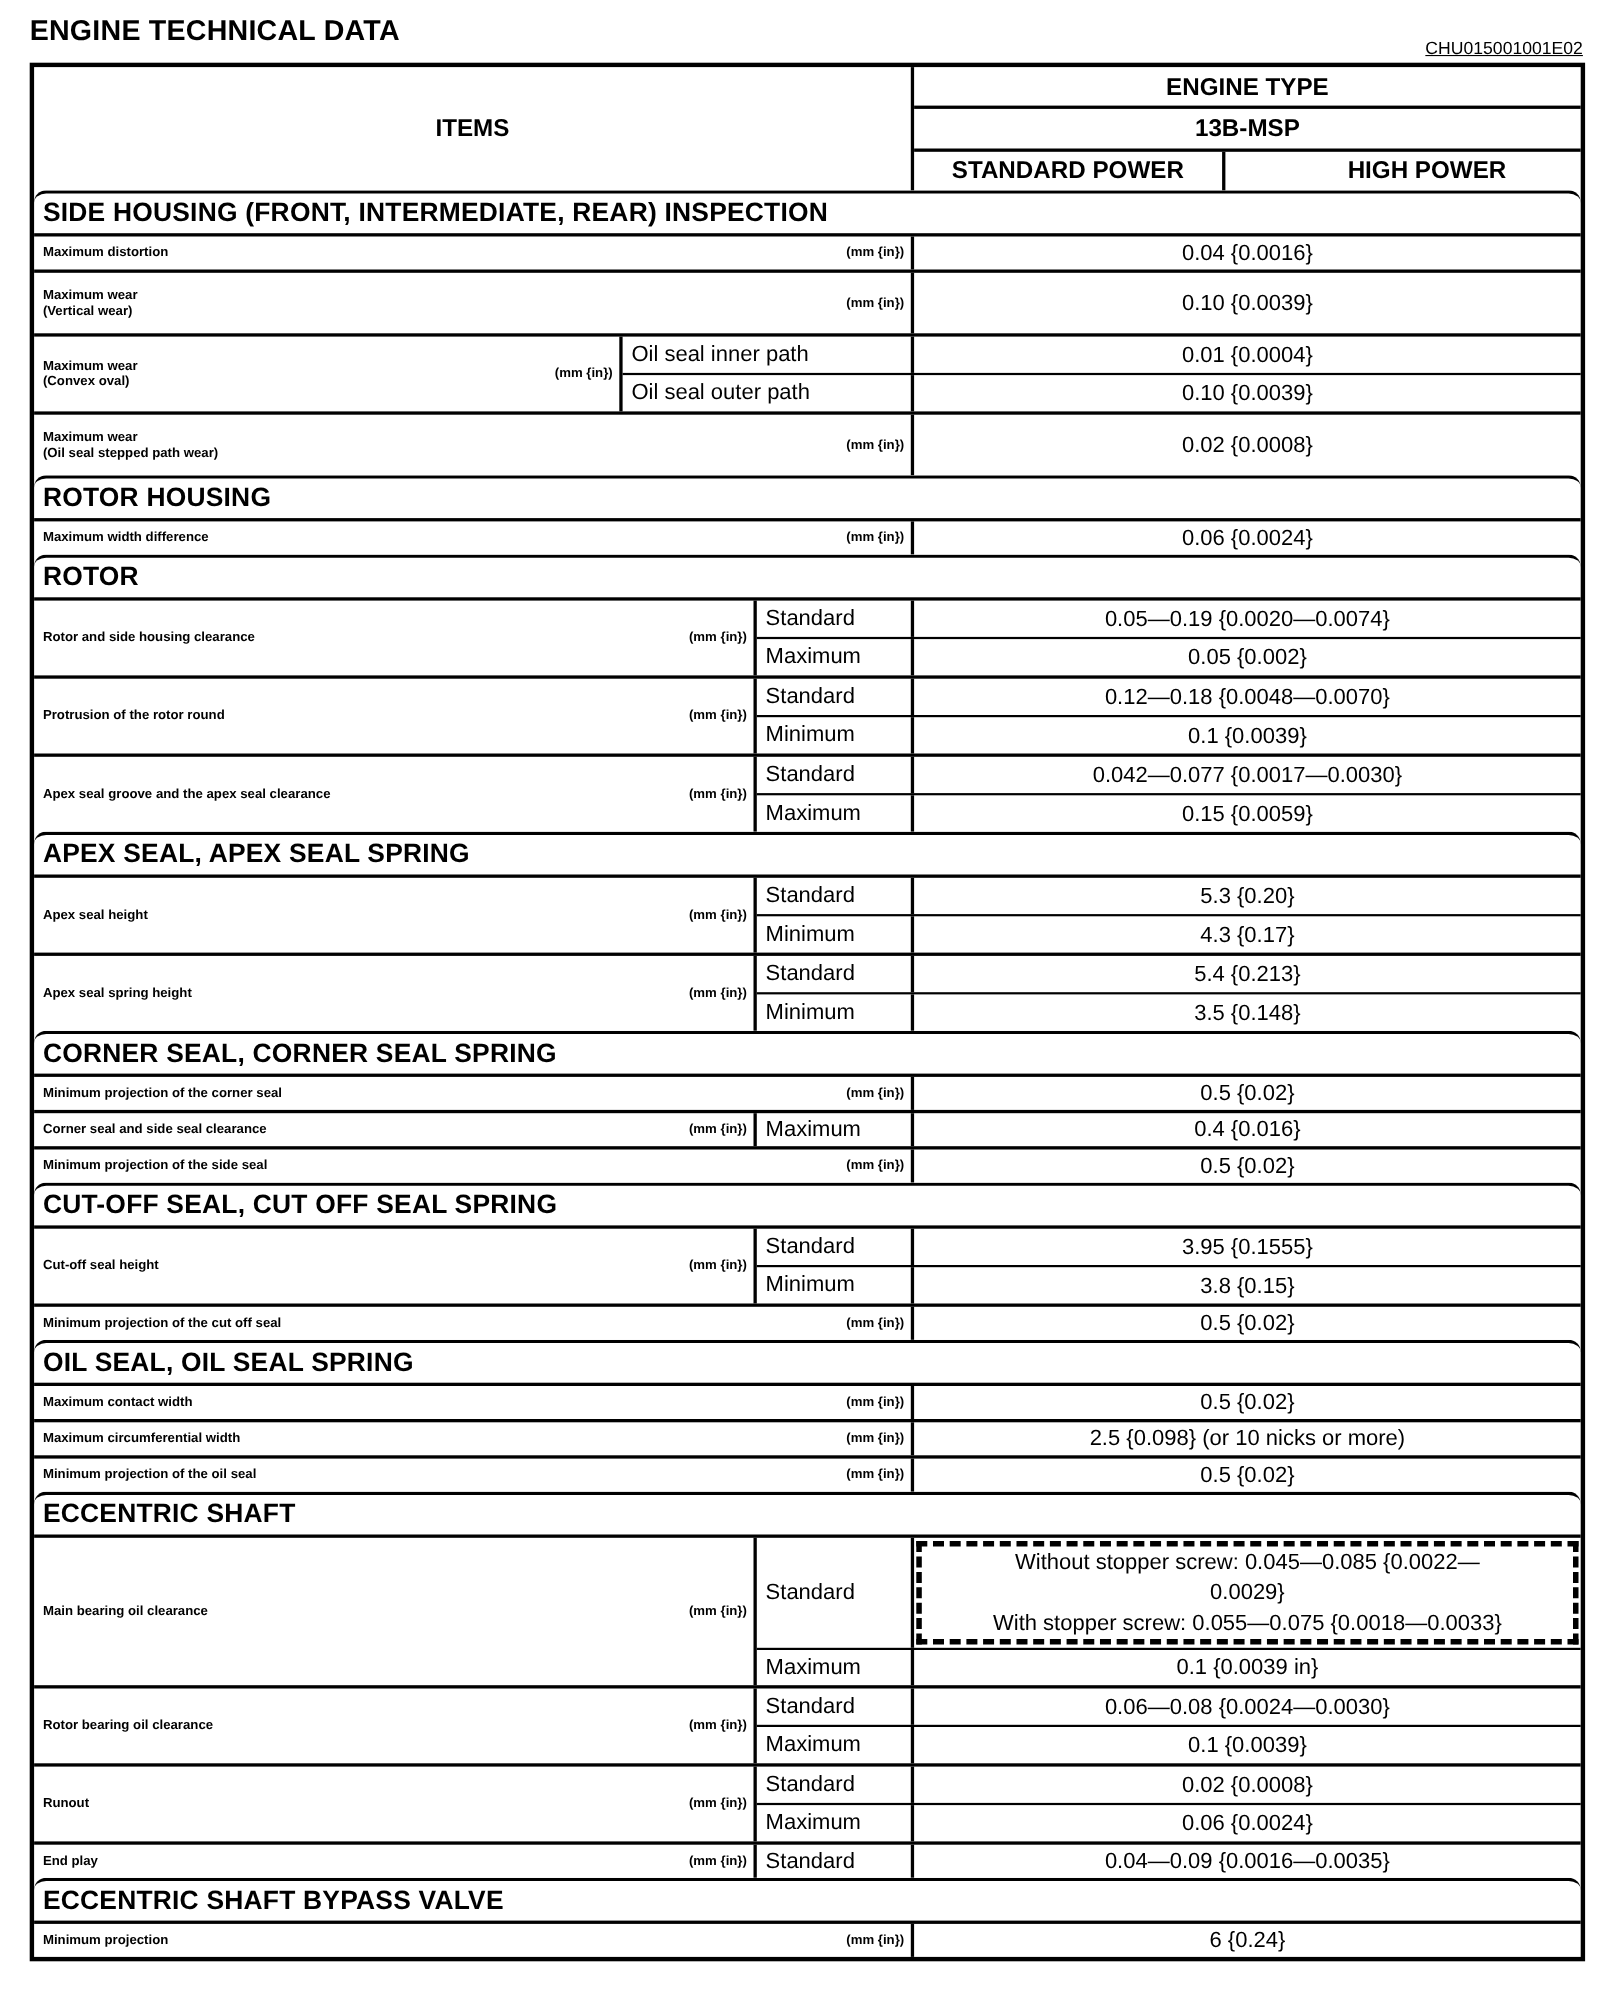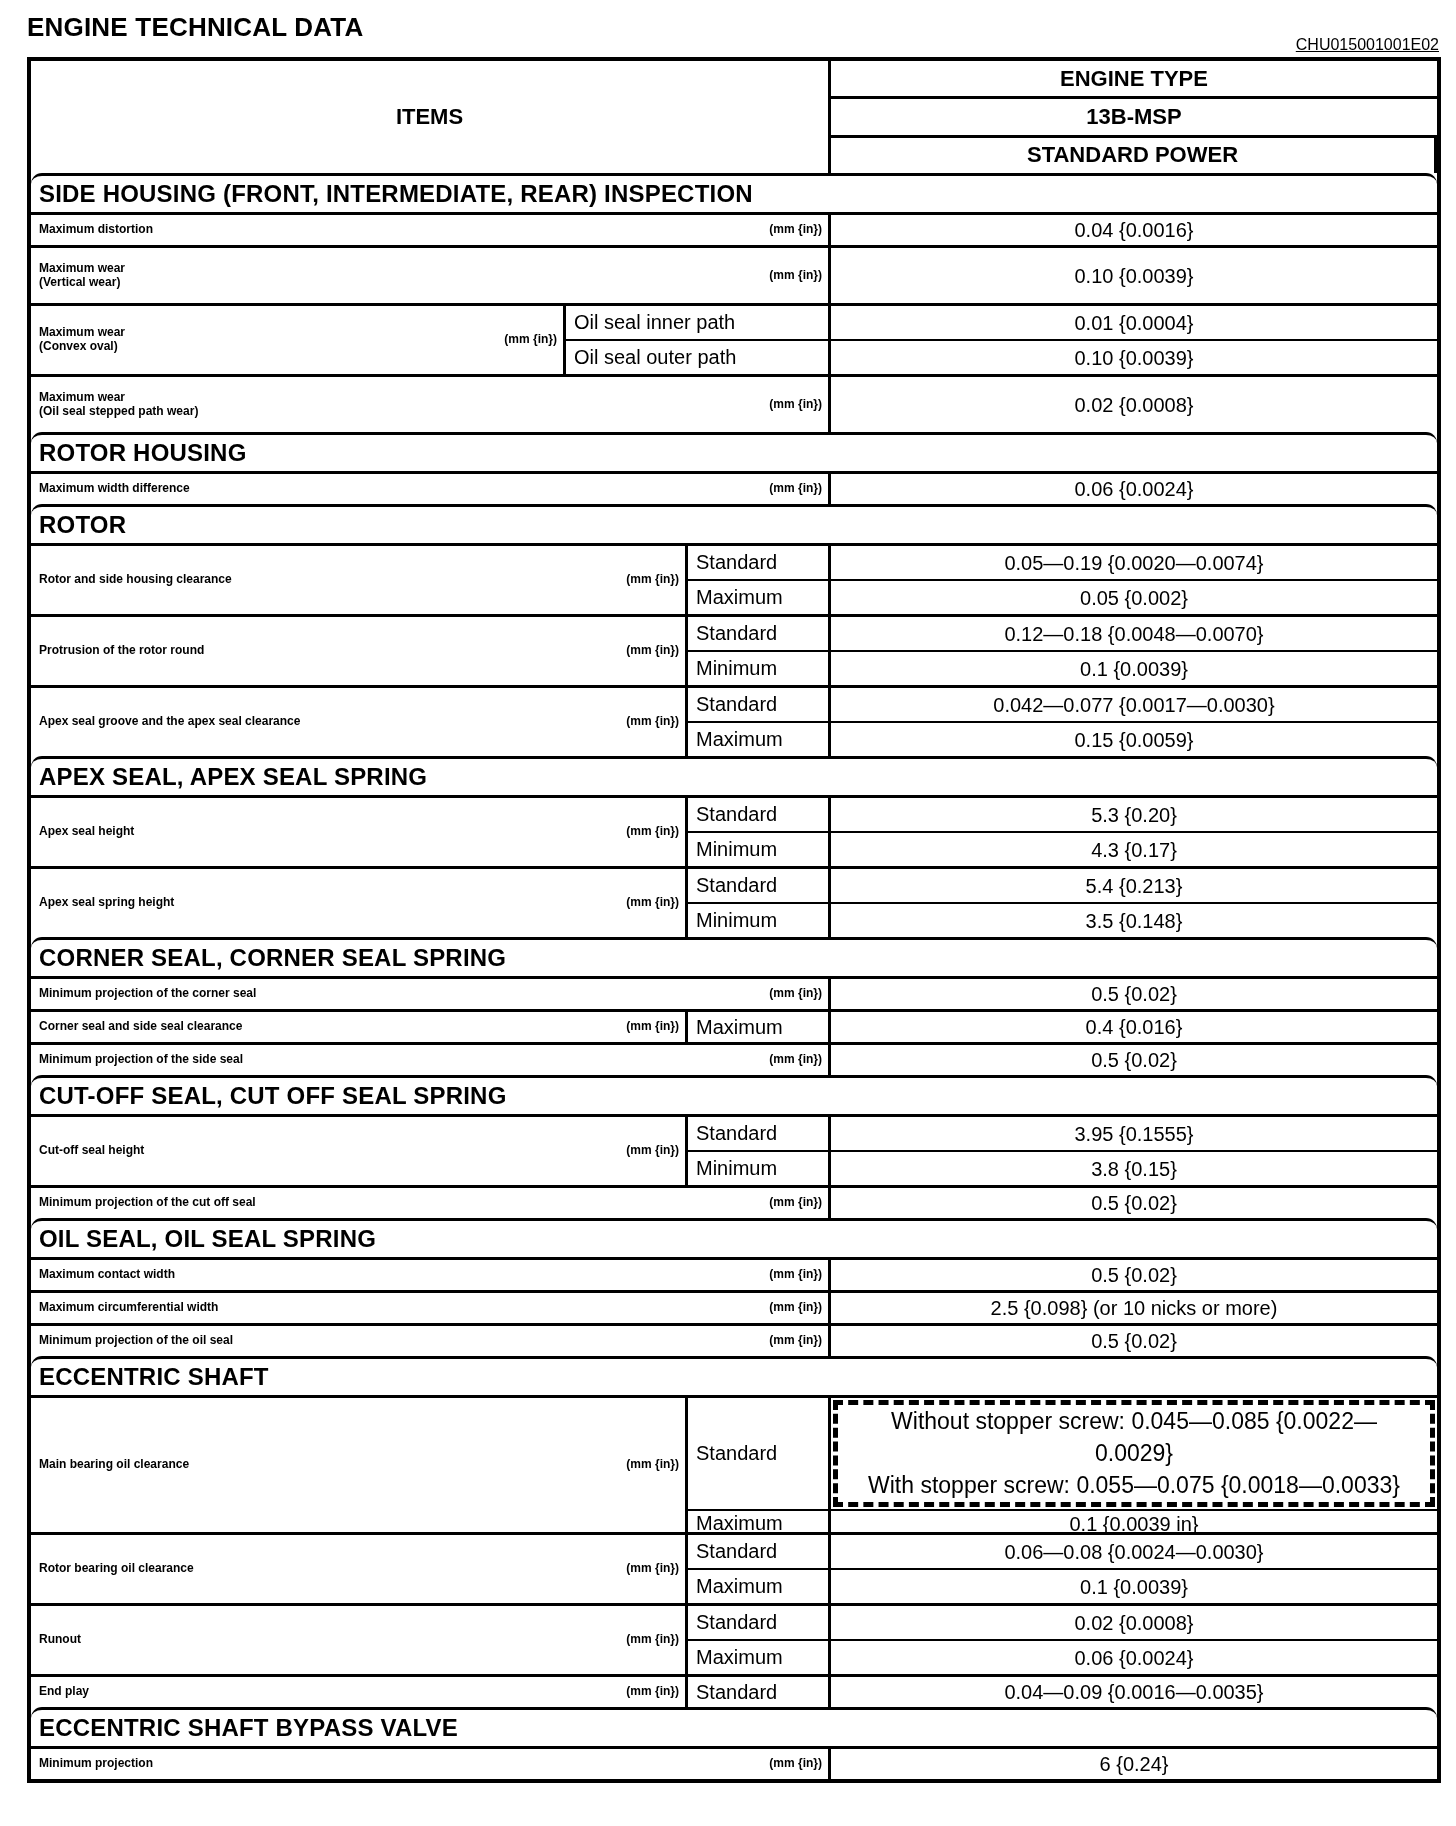--- a/index.html
+++ b/index.html
@@ -79,37 +79,38 @@
   }
   .subcol { flex: 1; display: flex; flex-direction: column; }
   .subrow { flex: 1; display: flex; align-items: stretch; }
   .subrow + .subrow { border-top: 2px solid #000; }
   .subrow.big { flex: 0 0 100px; }
 
   .dash-wrap { flex: 1; display: flex; padding: 2px; }
   .dash-box {
     flex: 1; border: 5px dashed #000;
     display: flex; align-items: center; justify-content: center;
-    font-size: 23px; text-align: center; white-space: pre-line; line-height: 1.4;
+    font-size: 20px; text-align: center; white-space: pre-line; line-height: 1.4;
   }
 </style>
 </head>
 <body>
 
 <div class="page-title">ENGINE TECHNICAL DATA</div>
 <div class="doc-code">CHU015001001E02</div>
 
 <div class="datatable">
   <div class="row hdr">
     <div class="items-cell">ITEMS</div>
     <div class="hdr-right">
       <div class="hdr-type">ENGINE TYPE</div>
       <div class="hdr-model">13B-MSP</div>
       <div class="hdr-cols">
         <div class="hdr-col std">STANDARD POWER</div>
+        <div class="hdr-col">HIGH POWER</div>
       </div>
     </div>
   </div>
 
 <div class="row r-section">SIDE HOUSING (FRONT, INTERMEDIATE, REAR) INSPECTION</div>
     <div class="row r-simple">
       <div class="lbl lbl-w-full">
         <div class="lbl-text">Maximum distortion</div>
         <div class="unit">(mm {in})</div>
       </div>

